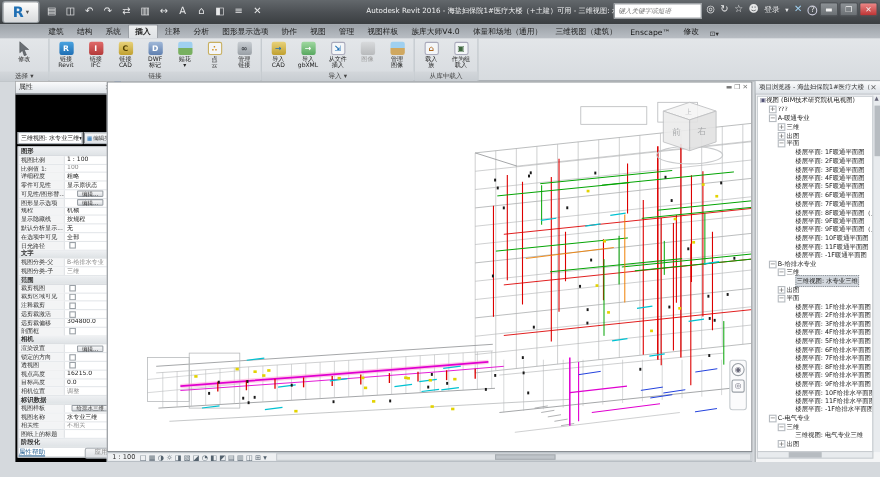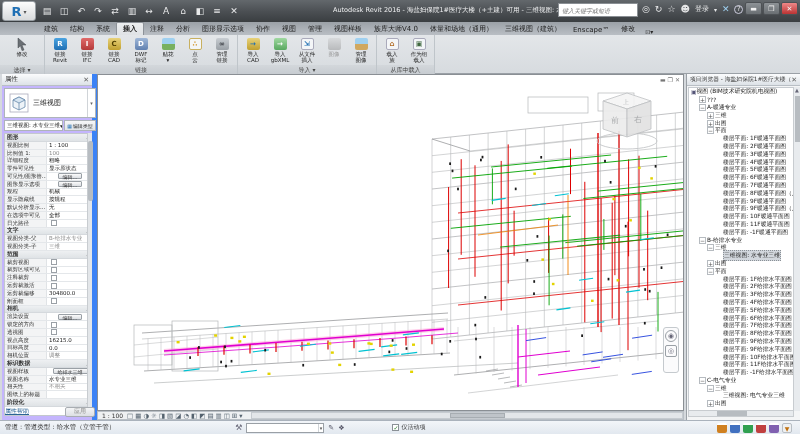--- a/index.html
+++ b/index.html
@@ -43,21 +43,21 @@
   .rpanel .plabel { position:absolute; bottom:0; left:0; right:0; height:9px; text-align:center;
     font-size:6px; color:#444; background:linear-gradient(#d3d7db,#c7ccd1); line-height:9px; }
   .rbtn { width:26px; height:29px; display:flex; flex-direction:column; align-items:center; border:1px solid transparent; }
   .rbtn .ric { width:15px; height:14px; display:flex; align-items:center; justify-content:center; }
   .rbtn .rlb { font-size:5.5px; line-height:6px; text-align:center; color:#222; white-space:nowrap; }
   .rbtn.disabled .rlb { color:#999; }
   .icbox { width:13px; height:12px; border-radius:2px; display:flex; align-items:center; justify-content:center;
     color:#fff; font-size:7px; font-weight:bold; }
 
   
-  #props { position:absolute; left:2px; top:74px; width:96px; height:346px; background:#c4b5fd; border-right:6px solid #3b82f6; }
+  #props { position:absolute; left:14px; top:74px; width:96px; height:346px; background:#000000; border-right:6px solid #3b82f6; }
   .pal-head { height:12px; background:linear-gradient(#fbfcfd,#dde2e7); border-bottom:1px solid #b9bfc5;
     display:flex; align-items:center; justify-content:space-between; padding:0 3px; font-size:6.5px; color:#333; }
   .pal-head .x { color:#666; font-size:7px; }
   #type-sel { position:absolute; left:2px; top:14px; width:92px; height:30px; background:#fff; border:1px solid #aeb4ba; display:flex; align-items:center; }
   #type-sel .cube { width:22px; height:22px; margin:0 3px; }
   #type-sel .tname { font-size:7px; color:#222; flex:1; }
   #type-sel .dd { width:8px; height:100%; border-left:1px solid #d0d4d8; font-size:5px; color:#666; display:flex; align-items:center; justify-content:center; }
   #sel-row { position:absolute; left:2px; top:46px; width:92px; height:11px; display:flex; gap:1px; }
   #sel-combo { flex:1; background:#fff; border:1px solid #aeb4ba; font-size:5.5px; display:flex; align-items:center; justify-content:space-between; padding:0 2px; overflow:hidden; white-space:nowrap; }
   #edit-type { width:32px; background:linear-gradient(#f6f7f8,#dfe3e7); border:1px solid #aeb4ba; font-size:5px;
@@ -310,30 +310,20 @@
         </div>
         <div class="plabel">从库中载入</div>
       </div>
       <div style="flex: 1 1 0%;"></div>
     </div>
 
   <div id="props">
     <div class="pal-head">
       <span>属性</span>
       <span class="x">✕</span>
-    </div>
-    <div id="type-sel">
-      <svg class="cube" viewBox="0 0 22 22">
-        <rect x="2" y="2" width="18" height="18" fill="#fff" stroke="#aab" stroke-width="0.8"></rect>
-        <polygon points="11,5 17,8 17,15 11,18 5,15 5,8" fill="#eef3f8" stroke="#6688aa" stroke-width="0.8"></polygon>
-        <polygon points="11,5 17,8 11,11 5,8" fill="#d8e6f2" stroke="#6688aa" stroke-width="0.8"></polygon>
-        <line x1="11" y1="11" x2="11" y2="18" stroke="#6688aa" stroke-width="0.8"></line>
-      </svg>
-      <span class="tname">三维视图</span>
-      <span class="dd">▾</span>
     </div>
     <div id="sel-row">
       <div id="sel-combo">
         <span>三维视图: 水专业三维</span>
           <span>▾</span>
       </div>
       <div id="edit-type">
         <span style="color:#1f6fb4">▦</span>
         <span>编辑类型</span>
       </div>
@@ -976,35 +966,14 @@
           <span class="exp">+</span>
           <span class="tlabel">出图</span>
         </div>
       </div>
     <div id="bvscroll">▲<div class="thumb"></div></div>
     <div id="bhscroll">
         <div class="thumb"></div>
       </div>
   </div>
 
-  <div id="statusbar">
-    <span id="status-msg">管道 : 管道类型 : 给水管（立管干管）</span>
-    <span id="ws-ic">⚒</span>
-    <div id="ws-combo">
-        <span class="dd">▾</span>
-      </div>
-    <span class="sb-mini">✎</span>
-    <span class="sb-mini">❖</span>
-    <div id="active-only">
-      <span class="box">✓</span>
-      <span>仅活动项</span>
-    </div>
-    <div id="sel-toggles">
-        <div class="tgl" style="background: linear-gradient(rgb(255, 255, 255) 20%, rgb(208, 128, 32) 20%);"></div>
-        <div class="tgl" style="background: linear-gradient(rgb(255, 255, 255) 20%, rgb(64, 112, 192) 20%);"></div>
-        <div class="tgl" style="background: linear-gradient(rgb(255, 255, 255) 20%, rgb(48, 160, 80) 20%);"></div>
-        <div class="tgl" style="background: linear-gradient(rgb(255, 255, 255) 20%, rgb(192, 64, 64) 20%);"></div>
-        <div class="tgl" style="background: linear-gradient(rgb(255, 255, 255) 20%, rgb(128, 96, 176) 20%);"></div>
-        <div class="tgl" style="background: rgb(238, 240, 242); color: rgb(192, 112, 16); border: 1px solid rgb(184, 190, 196);">▼</div>
-      </div>
-  </div>
 
 </div>
 
 </body></html>

